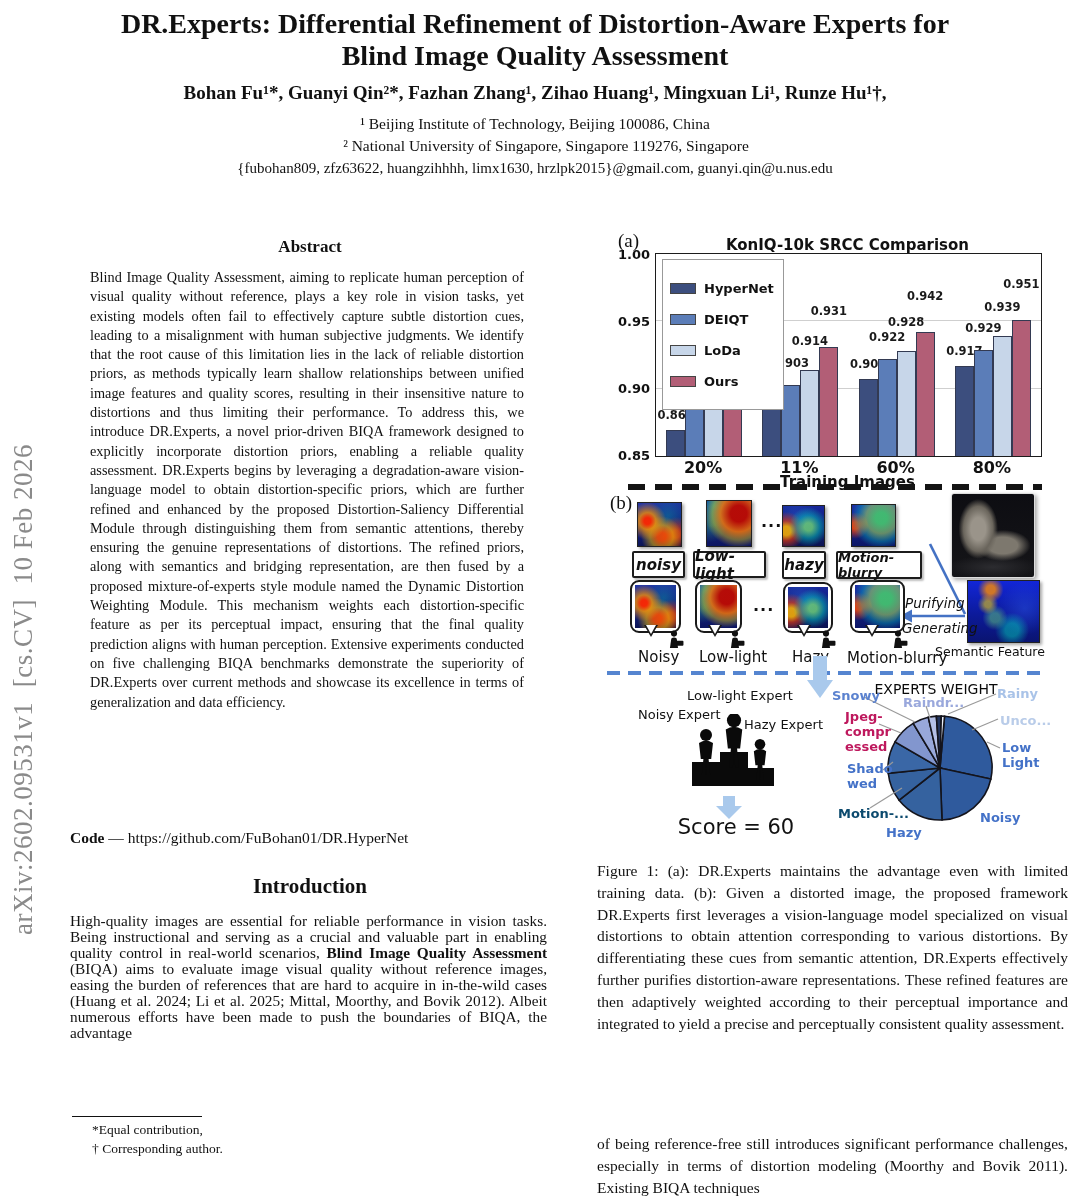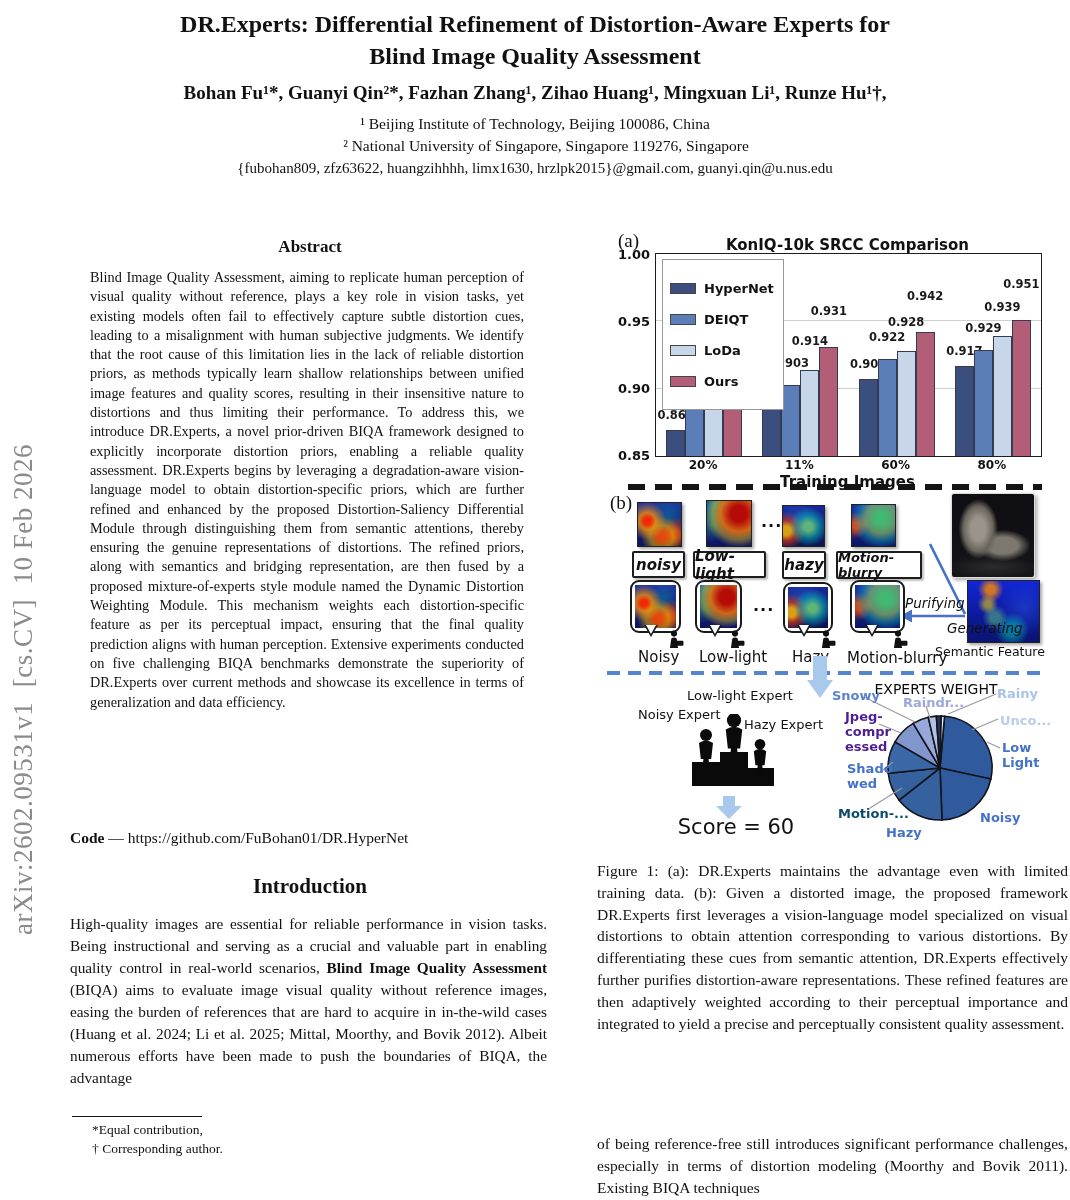--- a/index.html
+++ b/index.html
@@ -1,52 +1,52 @@
 <!DOCTYPE html>
 <html><head>
 <meta charset="utf-8">
 <style>
   html,body{margin:0;padding:0;background:#ffffff;}
   #page{position:relative;width:1070px;height:1200px;background:#ffffff;overflow:hidden;
         font-family:"Liberation Serif",serif;color:#111;}
   .abs{position:absolute;}
 
   
-  .title{width:100%;text-align:center;font-weight:bold;font-size:24px;line-height:32px;}
+  .title{width:100%;text-align:center;font-weight:bold;font-size:28px;line-height:32px;}
   .authors{width:100%;text-align:center;font-weight:bold;font-size:19px;}
   .affil{width:100%;text-align:center;font-size:15.5px;}
   .emails{width:100%;text-align:center;font-size:15px;}
 
   
   .arxiv{left:8px;top:935px;transform:rotate(-90deg);transform-origin:0 0;
          white-space:pre;font-size:27px;color:#8a8a8a;letter-spacing:.5px;}
 
   
   .sec-head{text-align:center;font-weight:bold;}
   .just{text-align:justify;}
   .abstract-text{font-size:14.3px;line-height:19.3px;}
-  .body-text{font-size:15.3px;line-height:22px;}
+  .body-text{font-size:15.3px;line-height:16px;}
   .code-line{font-size:15.5px;}
   .fnote{font-size:13.5px;line-height:19px;}
   .fnote-rule{border-top:1.2px solid #111;width:130px;}
 
   
   .chart-title{font-family:"DejaVu Sans",sans-serif;font-weight:bold;font-size:15px;text-align:center;}
   .plot{border:1.6px solid #1c1c1c;background:#fff;}
   .gridline{position:absolute;left:0;right:0;height:1px;background:#cfcfcf;}
   .bar-groups{position:absolute;inset:0;display:flex;}
   .bar-group{flex:1;display:flex;align-items:flex-end;justify-content:center;position:relative;}
   .bar-wrap{position:relative;width:19px;}
   .bar{width:19px;border:1px solid #333a52;border-bottom:none;box-sizing:border-box;}
   .bar-value{position:absolute;left:50%;transform:translateX(-50%);white-space:nowrap;
              font-family:"DejaVu Sans",sans-serif;font-weight:bold;font-size:11.5px;color:#1a1a1a;}
   .ytick{position:absolute;width:44px;text-align:right;font-family:"DejaVu Sans",sans-serif;
          font-weight:bold;font-size:13px;}
   .xticks{display:flex;}
-  .xtick{flex:1;text-align:center;font-family:"DejaVu Sans",sans-serif;font-weight:bold;font-size:12px;}
+  .xtick{flex:1;text-align:center;font-family:"DejaVu Sans",sans-serif;font-weight:bold;font-size:16px;}
   .xlabel{text-align:center;font-family:"DejaVu Sans",sans-serif;font-weight:bold;font-size:15px;}
   .legend{border:1px solid #999;background:#fff;padding:5px 9px 4px 7px;}
   .legend-row{display:flex;align-items:center;margin:16px 0;}
   .legend-swatch{width:26px;height:11px;border:1px solid #444;margin-right:8px;box-sizing:border-box;}
   .legend-label{font-family:"DejaVu Sans",sans-serif;font-weight:bold;font-size:13px;}
 
   
   .dash-black{height:6px;background:repeating-linear-gradient(90deg,#141414 0 17px,transparent 17px 27px);}
   .dash-blue{height:4px;background:repeating-linear-gradient(90deg,#5585d0 0 13px,transparent 13px 21px);}
   .bluearrow{position:absolute;}
@@ -271,21 +271,21 @@
   <div class="abs photo" style="top:493px;left:951px;width:82px;height:83px;"></div>
   <div class="abs hm hm-semantic" style="top:580px;left:967px;width:73px;height:63px;"></div>
   <div class="abs comic" style="top:644px;left:935px;width:110px;text-align:center;font-size:12.5px;">Semantic Feature</div>
 
   <svg class="abs" style="top:535px;left:895px;" width="110" height="95" viewBox="0 0 110 95">
     <line x1="35" y1="9" x2="70" y2="79" stroke="#4472c4" stroke-width="2.6"></line>
     <line x1="70" y1="81" x2="17" y2="81" stroke="#4472c4" stroke-width="2.6"></line>
     <polygon points="17,74.5 17,87.5 5,81" fill="#4472c4"></polygon>
   </svg>
   <div class="abs comic" style="top:595px;left:905px;font-style:italic;font-size:13.5px;">Purifying</div>
-  <div class="abs comic" style="top:620px;left:902px;font-style:italic;font-size:13.5px;padding-left:45px;">Generating</div>
+  <div class="abs comic" style="top:620px;left:902px;font-style:italic;font-size:13.5px;">Generating</div>
 
   <div class="abs bubble" style="top:580px;left:630px;width:51px;height:53px;">
       <div class="bub-map hm-noisy"></div>
     <svg class="person-cam" style="right:-6px;bottom:-17px;" width="22" height="18" viewBox="0 0 24 20">
         <g fill="#111">
           <circle cx="12" cy="4" r="3.4"></circle>
           <path d="M7.5 20 L9 9.5 Q12 7 15 9.5 L16.5 20 Z"></path>
           <rect x="14.5" y="12" width="8" height="5.5" rx="1"></rect>
         </g>
       </svg>
@@ -378,21 +378,21 @@
       <line x1="49" y1="44" x2="71" y2="53"></line>
       <line x1="53" y1="90" x2="63" y2="82"></line>
       <line x1="40" y1="128" x2="72" y2="108"></line>
       <line x1="170" y1="68" x2="157" y2="62"></line>
     </g>
   </svg>
   <div class="abs pie-callout" style="top:688px;left:832px;color:#5b82cf;">Snowy</div>
   <div class="abs pie-callout" style="top:695px;left:903px;color:#9aa8dc;">Raindr...</div>
   <div class="abs pie-callout" style="top:686px;left:997px;color:#a9c3e8;">Rainy</div>
   <div class="abs pie-callout" style="top:713px;left:1000px;color:#b9cce9;">Unco...</div>
-  <div class="abs pie-callout" style="top:709px;left:845px;color:#4c1d95;">Jpeg-
+  <div class="abs pie-callout" style="top:709px;left:845px;color:#be185d;">Jpeg-
 compr
 essed</div>
   <div class="abs pie-callout" style="top:761px;left:847px;color:#4472c8;">Shado
 wed</div>
   <div class="abs pie-callout" style="top:806px;left:838px;color:#0c4a6e;">Motion-...</div>
   <div class="abs pie-callout" style="top:825px;left:886px;color:#4472c8;">Hazy</div>
   <div class="abs pie-callout" style="top:810px;left:980px;color:#4472c8;">Noisy</div>
   <div class="abs pie-callout" style="top:740px;left:1002px;color:#4472c8;">Low
 Light</div>
 

